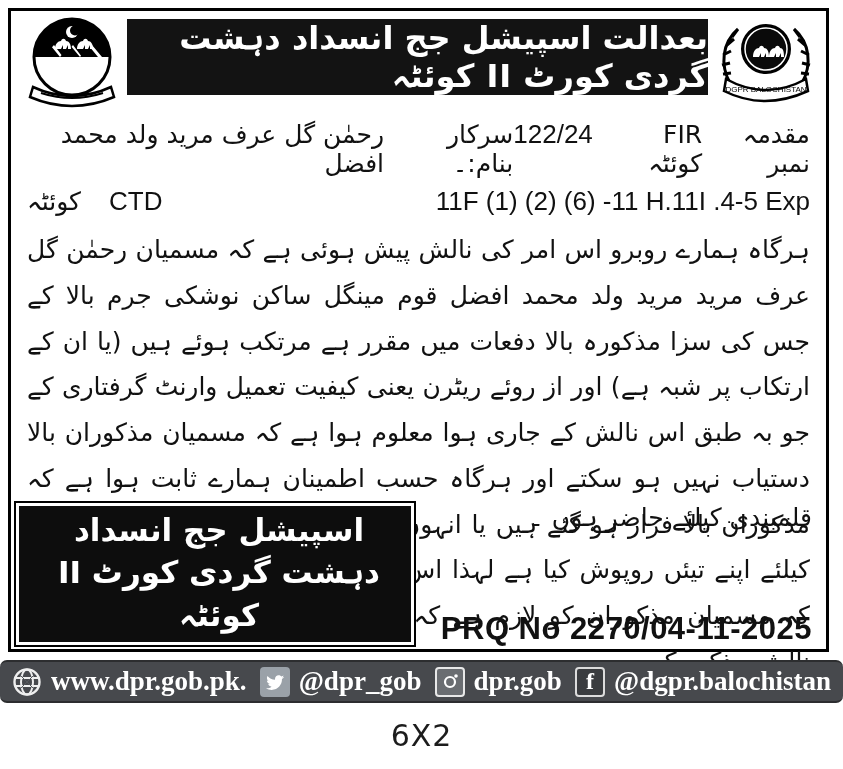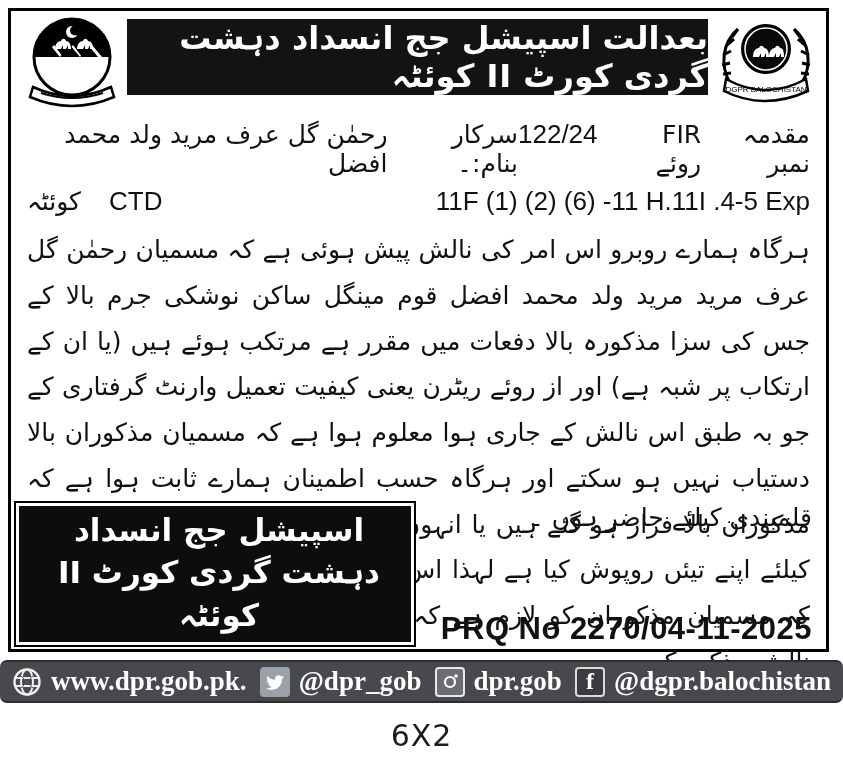--- a/index.html
+++ b/index.html
@@ -101,21 +101,21 @@
       <path d="M57,44 c0,-6 3,-9 6,-9 c1,-3 4,-3 5,0 c3,0 4,3 4,9 l-3,0 0,-4 -2,4 -3,0 0,-4 -2,4 z" fill="#fff"></path>
       <path d="M14,66 q40,22 80,0 l2,12 q-44,20 -84,0 z" fill="#fff" stroke="#000" stroke-width="2.5"></path>
       <text x="54" y="79" text-anchor="middle" font-size="8" font-family="Liberation Sans, sans-serif" fill="#000">DGPR BALOCHISTAN</text>
     </svg>
   </div>
 
 
   <div class="case-line">
     <span>مقدمہ نمبر</span>
     <span class="grp">
-      <span>FIR روئے</span>
+      <span>FIR کوئٹہ</span>
       <span class="latin">122/24</span>
     </span>
     <span class="grp" style="gap:6px;">
       <span>سرکار بنام:۔</span>
       <span>رحمٰن گل عرف مرید ولد محمد افضل</span>
     </span>
   </div>
 
   <div class="charge-line">
     <span class="grp" style="gap:34px;">

